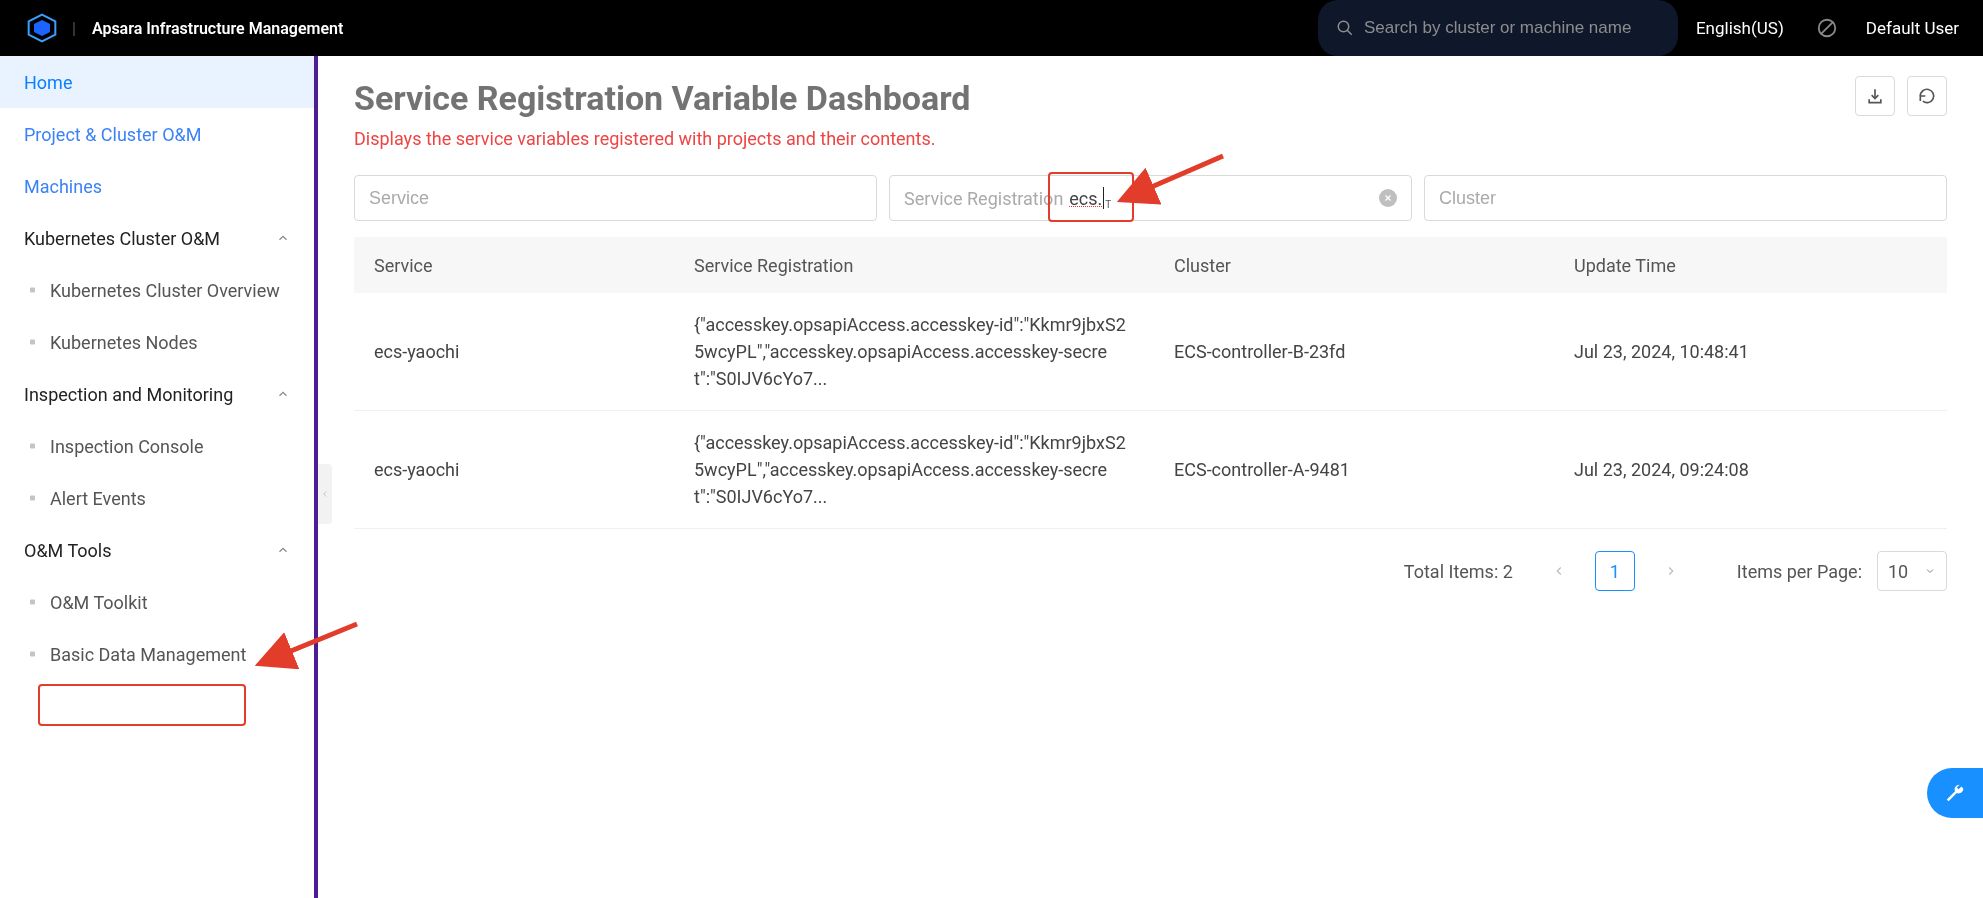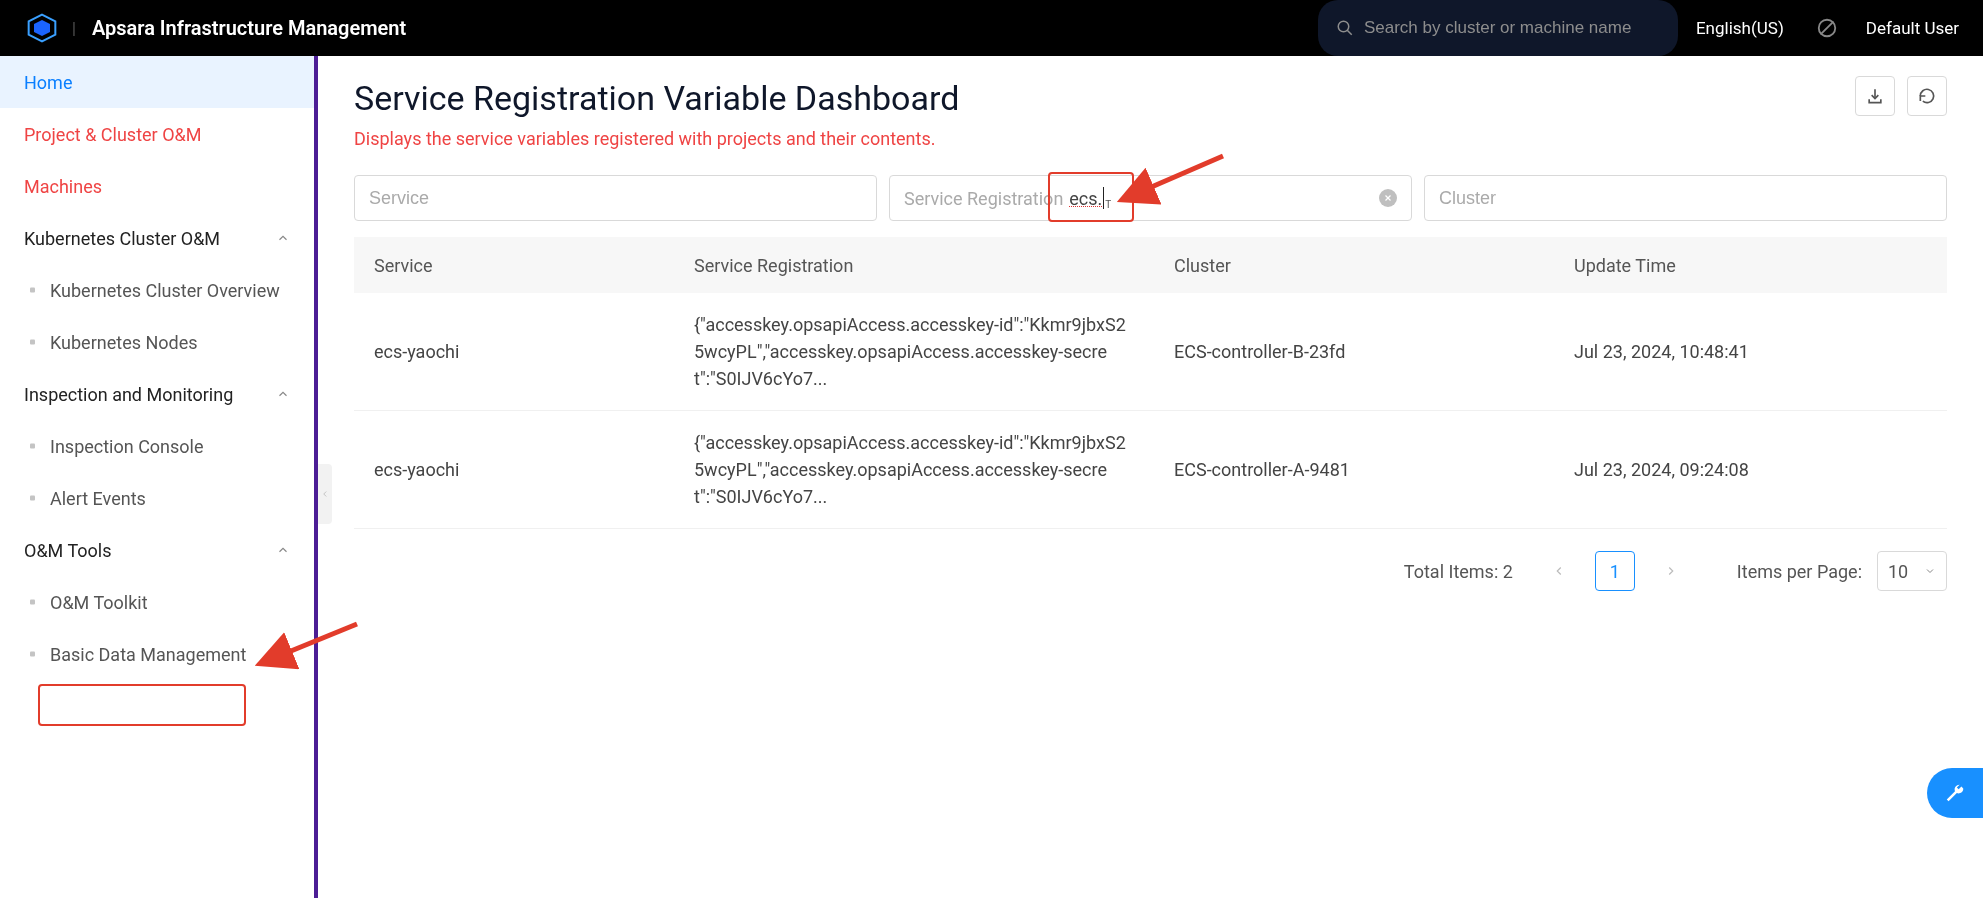--- a/index.html
+++ b/index.html
@@ -1,50 +1,50 @@
 <!DOCTYPE html>
 <html><head>
 <meta charset="utf-8">
 <style>
   * { box-sizing: border-box; margin: 0; padding: 0; }
   html, body { width: 1983px; height: 898px; font-family: -apple-system, BlinkMacSystemFont, "Segoe UI", Roboto, "Helvetica Neue", Arial, sans-serif; color: #333; background: #fff; overflow: hidden; }
 
   
   .topbar { height: 56px; background: #000; display: flex; align-items: center; padding: 0 24px; color: #fff; }
   .logo { width: 36px; height: 36px; display: flex; align-items: center; justify-content: center; }
-  .app-title { margin-left: 16px; font-size: 20px; font-weight: 600; flex: 0 0 auto; }
+  .app-title { margin-left: 16px; font-size: 16px; font-weight: 600; flex: 0 0 auto; }
   .topbar-spacer { flex: 1; }
   .topbar-search { width: 360px; height: 56px; border-radius: 20px; background: #0f172a; display: flex; align-items: center; padding: 0 18px; color: #bbb; }
   .topbar-search .sicon { width: 18px; height: 18px; margin-right: 10px; }
   .topbar-search input { flex: 1; background: transparent; border: none; outline: none; color: #ddd; font-size: 17px; }
   .topbar-search input::placeholder { color: #8d8d8d; }
   .lang { margin-left: 18px; font-size: 17px; color: #fff; }
   .theme-toggle { margin-left: 32px; width: 22px; height: 22px; }
   .user { margin-left: 28px; font-size: 17px; color: #fff; }
 
   
   .layout { display: flex; height: calc(898px - 56px); }
 
   
   .sidebar { width: 318px; border-right: 4px solid #4c1d95; background: #fff; overflow-y: auto; position: relative; }
-  .side-item { display: flex; align-items: center; height: 52px; padding: 0 24px; font-size: 18px; color: #ef4444; cursor: pointer; position: relative; }
+  .side-item { display: flex; align-items: center; height: 52px; padding: 0 24px; font-size: 18px; color: #3b82f6; cursor: pointer; position: relative; }
   .side-item.selected { background: #e9f3ff; color: #0a7fff; }
   .side-item.category { justify-content: space-between; color: #222; }
   .side-sub { padding-left: 50px; height: 52px; display: flex; align-items: center; font-size: 18px; color: #555; cursor: pointer; position: relative; }
   .side-sub::before { content: ""; position: absolute; left: 30px; top: 50%; width: 5px; height: 5px; background: #c4c4c4; border-radius: 1px; transform: translateY(-50%); }
   .chev { width: 14px; height: 14px; }
 
   .highlight-box-1 { position: absolute; border: 2px solid #e23c2b; border-radius: 4px; pointer-events: none; }
 
   
   .collapse-handle { position: absolute; top: 464px; left: 318px; width: 14px; height: 60px; background: #f2f2f2; border-radius: 0 4px 4px 0; display: flex; align-items: center; justify-content: center; cursor: pointer; z-index: 5; }
 
   
   .main { flex: 1; padding: 22px 36px 0 36px; position: relative; }
-  .page-title { font-size: 34px; font-weight: 400; color: #0f172a; }
+  .page-title { font-size: 34px; font-weight: 700; color: #737373; }
   .page-sub { margin-top: 10px; font-size: 18px; color: #ef4444; }
   .top-actions { position: absolute; top: 20px; right: 36px; display: flex; gap: 12px; }
   .icon-btn { width: 40px; height: 40px; border: 1px solid #d9d9d9; border-radius: 4px; display: flex; align-items: center; justify-content: center; cursor: pointer; background: #fff; }
 
   
   .filters { display: flex; gap: 12px; margin-top: 26px; }
   .filter-input { flex: 1; height: 46px; border: 1px solid #d9d9d9; border-radius: 4px; display: flex; align-items: center; padding: 0 14px; position: relative; }
   .filter-input input { flex: 1; border: none; outline: none; font-size: 18px; background: transparent; }
   .filter-input input::placeholder { color: #aaa; }
   .filter-input .pseudo-ph { color: #aaa; font-size: 18px; margin-right: 6px; white-space: nowrap; }

